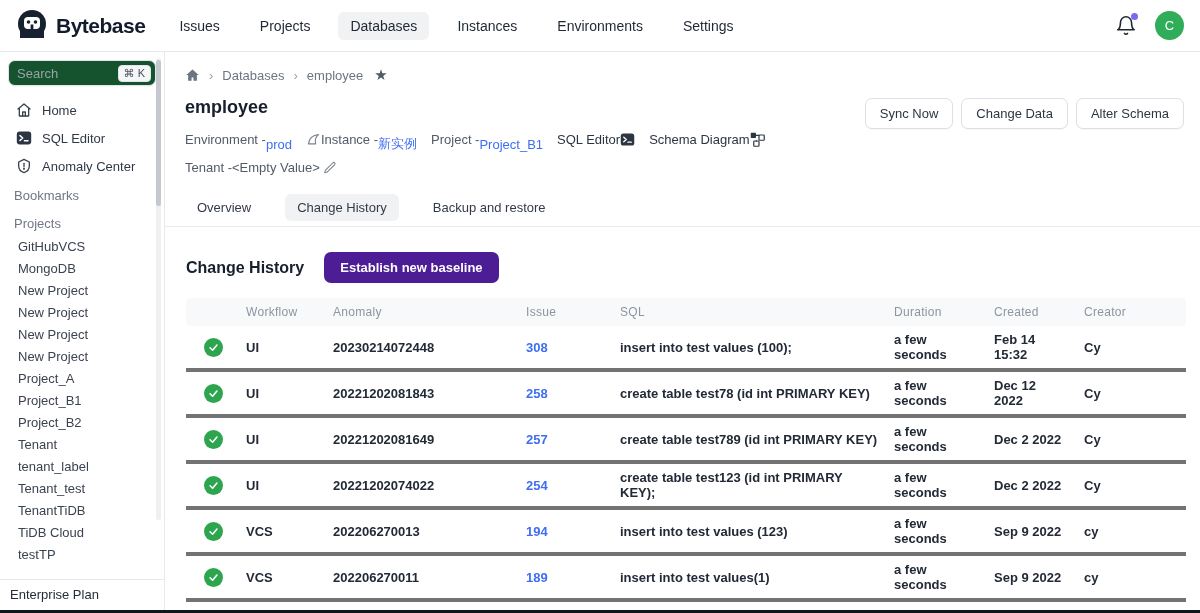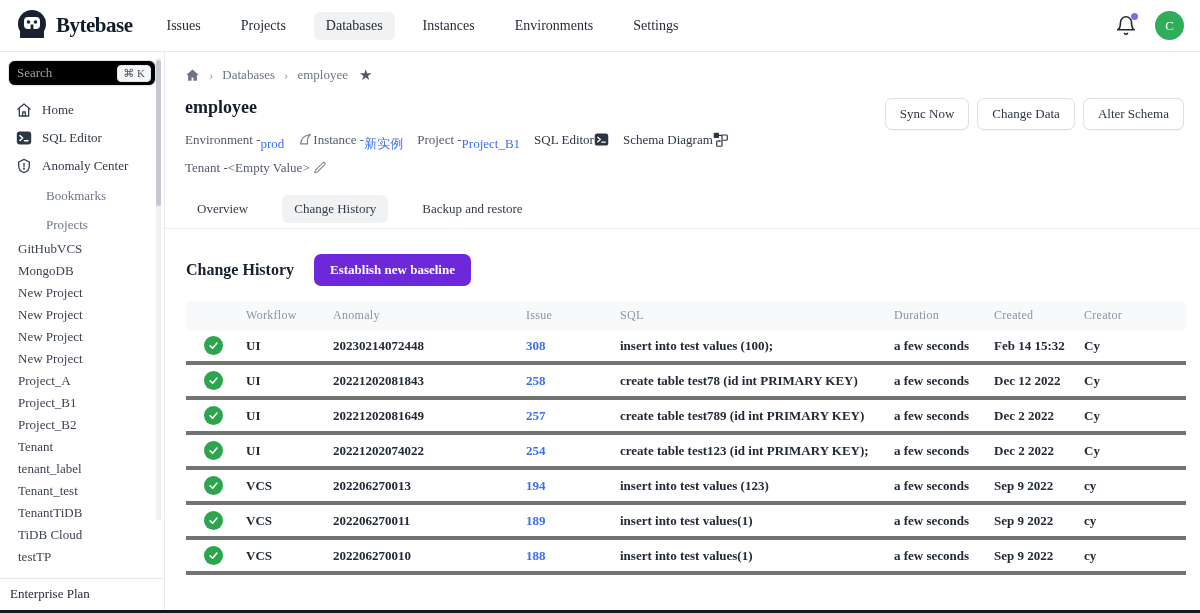--- a/index.html
+++ b/index.html
@@ -1,40 +1,40 @@
 <!DOCTYPE html>
 <html><head>
 <meta charset="utf-8">
 <style>
   * { margin:0; padding:0; box-sizing:border-box; }
   html,body { background:#fff; }
   body { font-family:"Liberation Sans", sans-serif; color:#1f2733; }
-  .app { position:relative; width:1200px; height:613px; background:#fff; overflow:hidden;font-family:Liberation Serif, serif; }
+  .app { position:relative; width:1200px; height:613px; background:#fff; overflow:hidden; }
 
   
   .topnav { height:52px; display:flex; align-items:center; padding:0 16px; border-bottom:1px solid #e7e9ee; background:#fff; }
   .brand { display:flex; align-items:center; gap:8px; cursor:pointer; }
   .brand-name { font-size:21px; font-weight:800; color:#121c2c; letter-spacing:-0.5px; }
   .main-nav { display:flex; align-items:flex-end; gap:16px; margin-left:22px; }
   .nav-item { padding:6px 12px; font-size:14px; color:#1f2733; border-radius:6px; cursor:pointer; white-space:nowrap; }
   .nav-item.active { background:#f1f2f4; }
   .topnav-right { margin-left:auto; display:flex; align-items:center; gap:18px; }
   .bell-wrap { position:relative; width:22px; height:22px; cursor:pointer; }
   .bell-dot { position:absolute; top:-2px; right:-1px; width:7px; height:7px; border-radius:50%; background:#7b68ee; }
   .avatar { width:29px; height:29px; border-radius:50%; background:#2fad58; color:#fff; font-size:13px; display:flex; align-items:center; justify-content:center; cursor:pointer; }
 
   
   .shell { display:flex; height:558px; }
   .sidebar { position:relative; width:165px; min-width:165px; border-right:1px solid #e7e9ee; padding-top:8px; font-size:13px; }
-  .searchbox { margin:0 8px 10px 8px; height:26px; border:1px solid #e2e5ea; border-radius:7px; display:flex; align-items:center; justify-content:space-between; padding:0 4px 0 8px; cursor:text; background:#000000; box-shadow:0 1px 1px rgba(0,0,0,0.03); }
+  .searchbox { margin:0 8px 10px 8px; height:26px; border:1px solid #e2e5ea; border-radius:7px; display:flex; align-items:center; justify-content:space-between; padding:0 4px 0 8px; cursor:text; background:#14532d; box-shadow:0 1px 1px rgba(0,0,0,0.03); }
   .searchbox .ph { color:#9aa1ab; font-size:13px; }
   .kbd { font-size:11px; color:#4d545e; background:#f5f6f8; border:1px solid #e2e5ea; border-radius:4px; padding:1px 5px; }
   .side-item { display:flex; align-items:center; gap:10px; padding:6px 16px; color:#2f3946; cursor:pointer; height:28px; }
   .side-item svg { flex:none; }
-  .side-section { padding:8px 14px 5px 6px; color:#6f7786;margin-left:40px; }
+  .side-section { padding:8px 14px 5px 14px; color:#6f7786; }
   .proj-list { }
   .proj-item { padding:4px 8px 4px 18px; color:#3b4350; cursor:pointer; line-height:14px; }
   .archive { margin-top:8px; }
   .side-footer { position:absolute; left:0; right:0; bottom:0; border-top:1px solid #e7e9ee; padding:7px 10px 8px 10px; color:#242c39; font-size:13px; background:#fff; cursor:pointer; }
   .sb-track { position:absolute; right:3px; top:6px; height:462px; width:5px; background:#eef0f2; border-radius:3px; }
   .sb-thumb { position:absolute; right:3px; top:8px; height:146px; width:5px; background:#c5c9cf; border-radius:3px; cursor:grab; }
 
   
   .main { flex:1; padding:14px 16px 0 20px; position:relative; overflow:hidden; }
   .breadcrumb { display:flex; align-items:center; gap:9px; color:#6d7582; font-size:13px; }
@@ -49,21 +49,21 @@
   a.link { color:#3e6ff2; text-decoration:none; cursor:pointer;margin-top:9px; }
   .actions { display:flex; gap:8px; margin-top:14px; }
   .btn { display:flex; align-items:center; gap:7px; background:#fff; border:1px solid #dddfe4; border-radius:7px; padding:7px 14px; font-size:13px; color:#2c3542; cursor:pointer; box-shadow:0 1px 1px rgba(0,0,0,0.03); white-space:nowrap; font-family:inherit; }
   .tabs { display:flex; gap:22px; margin-top:12px; font-size:13px; color:#333b48; }
   .tab { padding:6px 12px; border-radius:6px; cursor:pointer; }
   .tab.active { background:#f1f2f4; }
   .tabs-rule { border-bottom:1px solid #e9ebef; margin:5px -16px 0 -20px; }
 
   .section-head { display:flex; align-items:center; gap:20px; margin:25px 0 15px 1px; }
   .section-head h2 { font-size:16px; font-weight:700; color:#161f2d; }
-  .btn-primary { background:#6d28d9; color:#fff; border:none; border-radius:7px; padding:8px 16px; font-size:13px; font-weight:600; cursor:pointer; font-family:inherit; }
+  .btn-primary { background:#4c1d95; color:#fff; border:none; border-radius:7px; padding:8px 16px; font-size:13px; font-weight:600; cursor:pointer; font-family:inherit; }
 
   table.history { width:1000px; border-collapse:collapse; font-size:13px; margin-left:1px; }
   table.history thead th { background:#f8f9fa; color:#8d95a1; font-weight:400; font-size:12px; text-align:left; padding:7px 8px; letter-spacing:0.3px; }
   table.history thead th:first-child { border-radius:4px 0 0 4px; }
   table.history thead th:last-child { border-radius:0 4px 4px 0; }
   table.history tbody td { padding:6px 8px; border-bottom:4px solid #737373; color:#222a37; font-weight:600; height:29px; }
   table.history tbody td.c-sql { font-weight:600; }
   .col-icon { width:52px; } .col-workflow { width:87px; } .col-version { width:193px; }
   .col-issue { width:94px; } .col-sql { width:274px; } .col-duration { width:100px; }
   .col-created { width:90px; } .col-creator { width:110px; }

